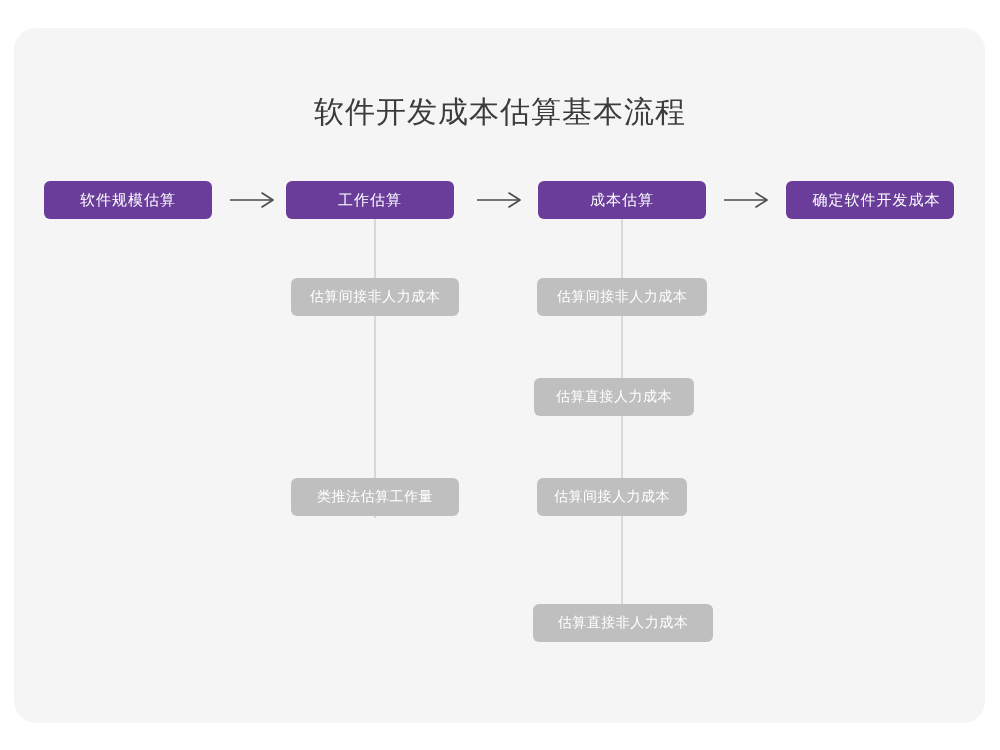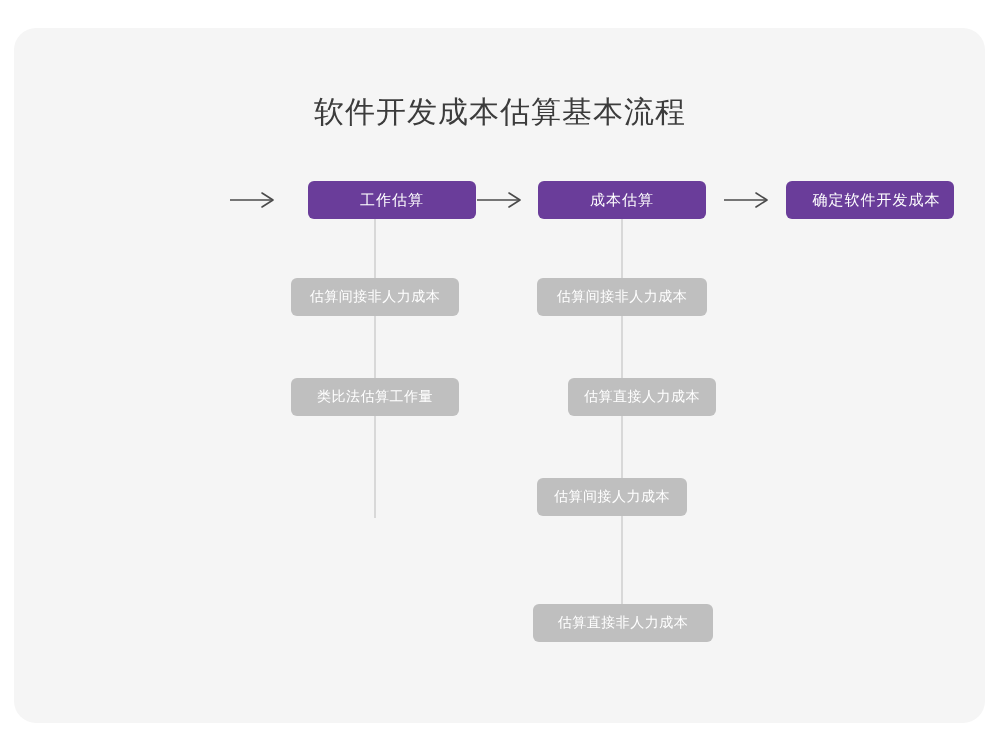--- a/index.html
+++ b/index.html
@@ -100,29 +100,32 @@
 <div id="canvas">
 
   <div id="card"></div>
 
   <div id="title">软件开发成本估算基本流程</div>
 
   <div class="connector" style="left:374px; top:216px; height:302px;"></div>
 
   <div class="connector" style="left:621px; top:216px; height:405px;"></div>
 
+  <div class="node primary" style="left:44px; top:181px; width:168px;">
+    <span>软件规模估算</span>
+  </div>
 
   <div class="arrow" style="left:228px; top:189px; width:50px;">
     <svg width="50" height="20" viewBox="0 0 50 20" aria-hidden="true">
       <path d="M2 10 H44" stroke="#4a4a4a" stroke-width="1.6" fill="none"></path>
       <path d="M34 3 L45 10 L34 17" stroke="#4a4a4a" stroke-width="1.6" fill="none" stroke-linecap="round" stroke-linejoin="round"></path>
     </svg>
   </div>
 
-  <div class="node primary" style="left:308px; top:181px; width:168px;align-items:center;">
+  <div class="node primary" style="left:286px; top:181px; width:168px;align-items:center;">
     <span>工作估算</span>
   </div>
 
   <div class="arrow" style="left:475px; top:189px; width:50px;">
     <svg width="50" height="20" viewBox="0 0 50 20" aria-hidden="true">
       <path d="M2 10 H44" stroke="#4a4a4a" stroke-width="1.6" fill="none"></path>
       <path d="M34 3 L45 10 L34 17" stroke="#4a4a4a" stroke-width="1.6" fill="none" stroke-linecap="round" stroke-linejoin="round"></path>
     </svg>
   </div>
 
@@ -138,30 +141,30 @@
   </div>
 
   <div class="node primary" style="left:786px; top:181px; width:168px;padding-left:13px;">
     <span>确定软件开发成本</span>
   </div>
 
   <div class="node secondary" style="left:291px; top:278px; width:168px;">
     <span>估算间接非人力成本</span>
   </div>
 
-  <div class="node secondary" style="left:291px; top:378px; width:168px;">
-    <span>类比法估算工作量</span>
+
+  <div class="node secondary" style="left:291px; top:478px; width:168px;">
+    <span>类推法估算工作量</span>
   </div>
-
 
   <div class="node secondary" style="left:537px; top:278px; width:170px;text-align:right;">
     <span>估算间接非人力成本</span>
   </div>
 
-  <div class="node secondary" style="left:568px; top:378px; width:148px;">
+  <div class="node secondary" style="left:534px; top:378px; width:160px;">
     <span>估算直接人力成本</span>
   </div>
 
   <div class="node secondary" style="left:537px; top:478px; width:150px;">
     <span>估算间接人力成本</span>
   </div>
 
   <div class="node secondary" style="left:533px; top:604px; width:180px;">
     <span>估算直接非人力成本</span>
   </div>

